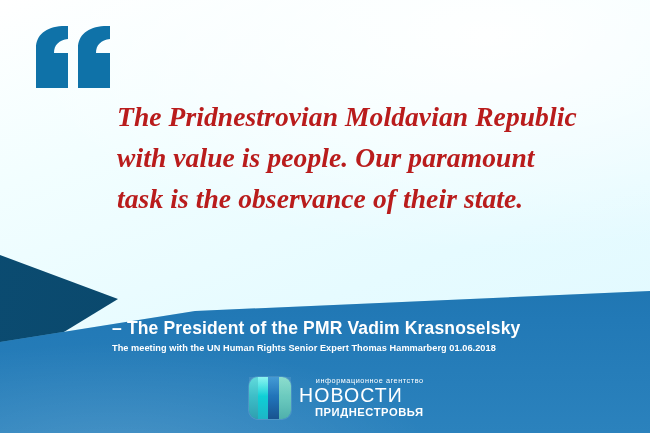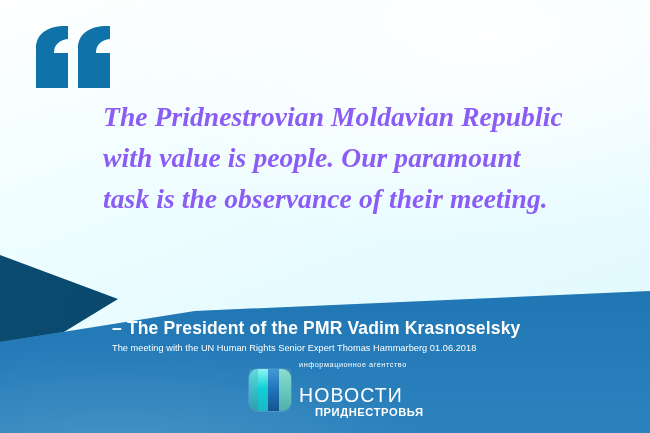--- a/index.html
+++ b/index.html
@@ -67,29 +67,29 @@
     position: absolute;
     left: 30px;
     top: 26px;
     width: 86px;
     height: 62px;
   }
 
   
   .quote-text {
     position: absolute;
-    left: 103px;
+    left: 117px;
     top: 96px;
     width: 516px;
     font-family: "Liberation Serif", "DejaVu Serif", serif;
     font-style: italic;
     font-weight: bold;
     font-size: 27.5px;
     line-height: 41px;
-    color: #8b5cf6;
+    color: #b91c1c;
     letter-spacing: 0.1px;
   }
 
   
   .attrib-wrap {
     position: absolute;
     left: 112px;
     top: 318px;
     width: 520px;
   }
@@ -98,21 +98,21 @@
     font-size: 17.5px;
     font-weight: bold;
     color: #ffffff;
     letter-spacing: 0.15px;
     line-height: 21px;
     white-space: nowrap;
   }
   .attrib-sub {
     font-family: "Liberation Sans", sans-serif;
     font-size: 9.2px;
-    font-weight: normal;
+    font-weight: bold;
     color: #ffffff;
     letter-spacing: 0.05px;
     line-height: 13px;
     margin-top: 3px;
     white-space: nowrap;
   }
 
   
   .logo {
     position: absolute;
@@ -146,29 +146,30 @@
 
   .logo-text { display: flex; flex-direction: column; justify-content: center; }
   .logo-kicker {
     font-family: "Liberation Sans", sans-serif;
     font-size: 7.3px;
     font-weight: normal;
     color: #ffffff;
     letter-spacing: 0.55px;
     line-height: 9px;
     text-transform: lowercase;
+    text-align: right;
   }
   .logo-main {
     font-family: "Liberation Sans", sans-serif;
     font-size: 19.5px;
     font-weight: normal;
     color: #ffffff;
     letter-spacing: 1.1px;
     line-height: 21px;
-    margin-top: 16px;
+    margin-top: 0px;
   }
   .logo-sub {
     font-family: "Liberation Sans", sans-serif;
     font-size: 11.2px;
     font-weight: bold;
     color: #ffffff;
     letter-spacing: 0.55px;
     line-height: 13px;
     padding-left: 16px;
   }
@@ -189,21 +190,21 @@
   <div class="quote-mark">
     <svg width="86" height="62" viewBox="0 0 86 62" xmlns="http://www.w3.org/2000/svg" aria-hidden="true">
       <path d="M6 62 L6 22 C6 9 16 1 32 0 L38 0 L38 13 C29 14 24 19 24 27 L38 27 L38 62 Z" fill="#0f72a8"></path>
       <path d="M48 62 L48 22 C48 9 58 1 74 0 L80 0 L80 13 C71 14 66 19 66 27 L80 27 L80 62 Z" fill="#0f72a8"></path>
     </svg>
   </div>
 
   <div class="quote-text">
     <div>The Pridnestrovian Moldavian Republic</div>
     <div>with value is people. Our paramount</div>
-    <div>task is the observance of their meeting.</div>
+    <div>task is the observance of their state.</div>
   </div>
 
   <div class="attrib-wrap">
     <div class="attrib-author">– The President of the PMR Vadim Krasnoselsky</div>
     <div class="attrib-sub">The meeting with the UN Human Rights Senior Expert Thomas Hammarberg 01.06.2018</div>
   </div>
 
   <div class="logo">
     <div class="logo-mark-wrap">
       <div class="logo-mark">

